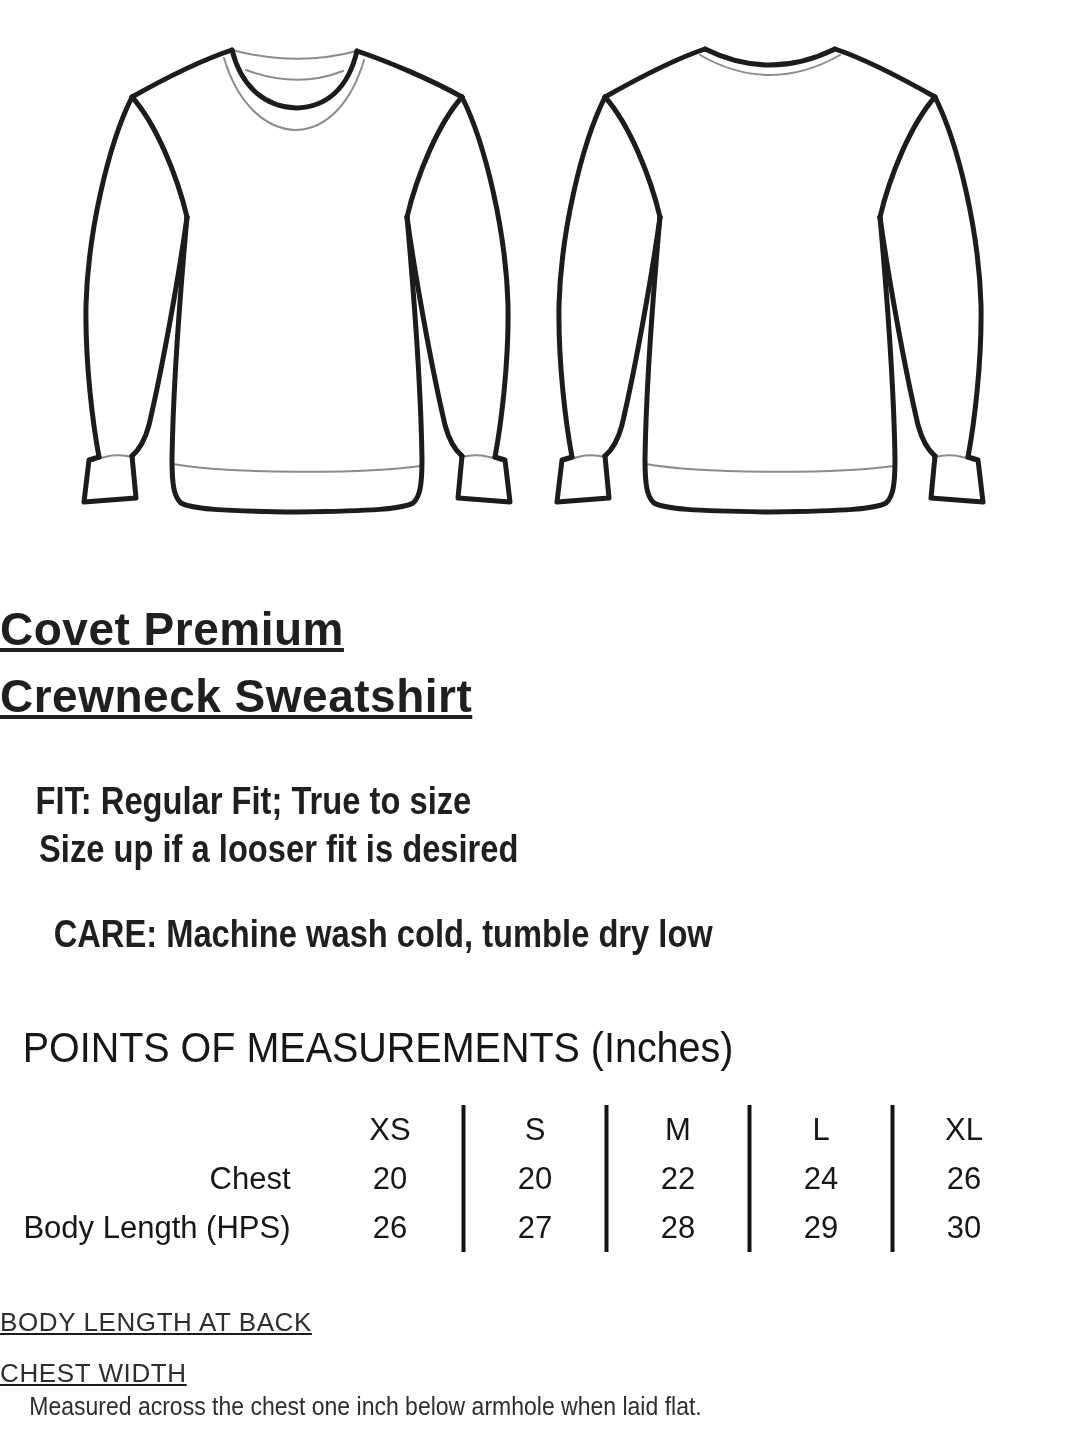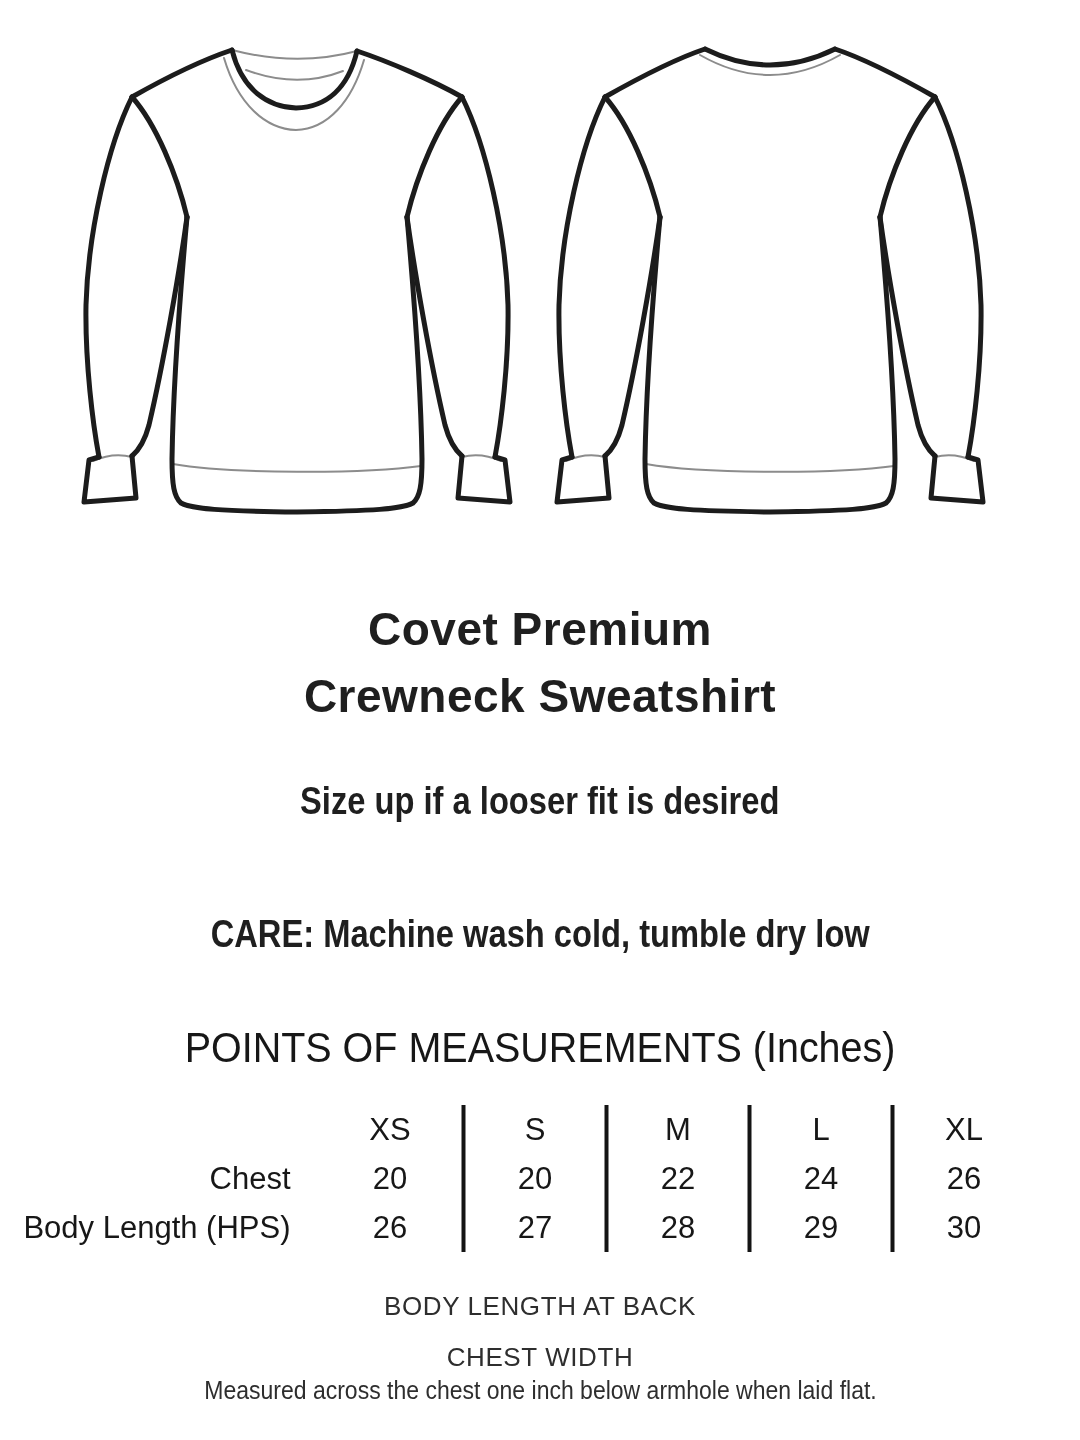--- a/index.html
+++ b/index.html
@@ -14,21 +14,21 @@
   .canvas { position: relative; width: 1080px; height: 1440px; background: #ffffff; }
 
   
   .drawings-row {
     position: absolute; top: 33px; left: 0; right: 0;
     display: flex; justify-content: center; gap: 30px;
   }
   .flat-svg { display: block; }
 
   
-  .center-block { position: absolute; left: 0; right: 0; text-align: center; }
+  .center-block { position: absolute; left: 0; right: 0; text-align: left; text-decoration: underline; }
 
   .product-title {
     top: 596px;
     font-size: 46px; font-weight: bold; line-height: 67px;
     letter-spacing: 0.5px; color: #1f1f1f;
   }
 
   .fit-block { top: 777px; }
   .care-block { top: 902px; margin-top: 8px; }
   .cond-bold {
@@ -65,20 +65,21 @@
     white-space: nowrap;
   }
   .size-table .divided { border-left: 4px solid #141414; }
 
   
   .notes-block { top: 1289px; }
   .note { margin-bottom: 17px; }
   .note-heading {
     font-size: 26px; line-height: 34px; color: #2e2e2e;
     letter-spacing: 0.6px;
+    margin-top: 16px;
   }
   .note-text {
     display: inline-block;
     font-size: 25px; line-height: 33px; color: #2e2e2e;
     transform: scaleX(0.92); transform-origin: 50% 50%;
     white-space: nowrap;
   }
 </style>
 </head>
 <body>
@@ -143,20 +144,21 @@
       </g>
     </svg>
   </div>
 
   <div class="center-block product-title">
     <div>Covet Premium</div>
     <div>Crewneck Sweatshirt</div>
   </div>
 
   <div class="center-block fit-block">
+    <div><span class="cond-bold">FIT: Regular Fit; True to size</span></div>
     <div><span class="cond-bold">Size up if a looser fit is desired</span></div>
   </div>
 
   <div class="center-block care-block">
     <span class="cond-bold">CARE: Machine wash cold, tumble dry low</span>
   </div>
 
   <div class="center-block measure-heading-block">
     <span class="measure-heading">POINTS OF MEASUREMENTS (Inches)</span>
   </div>

